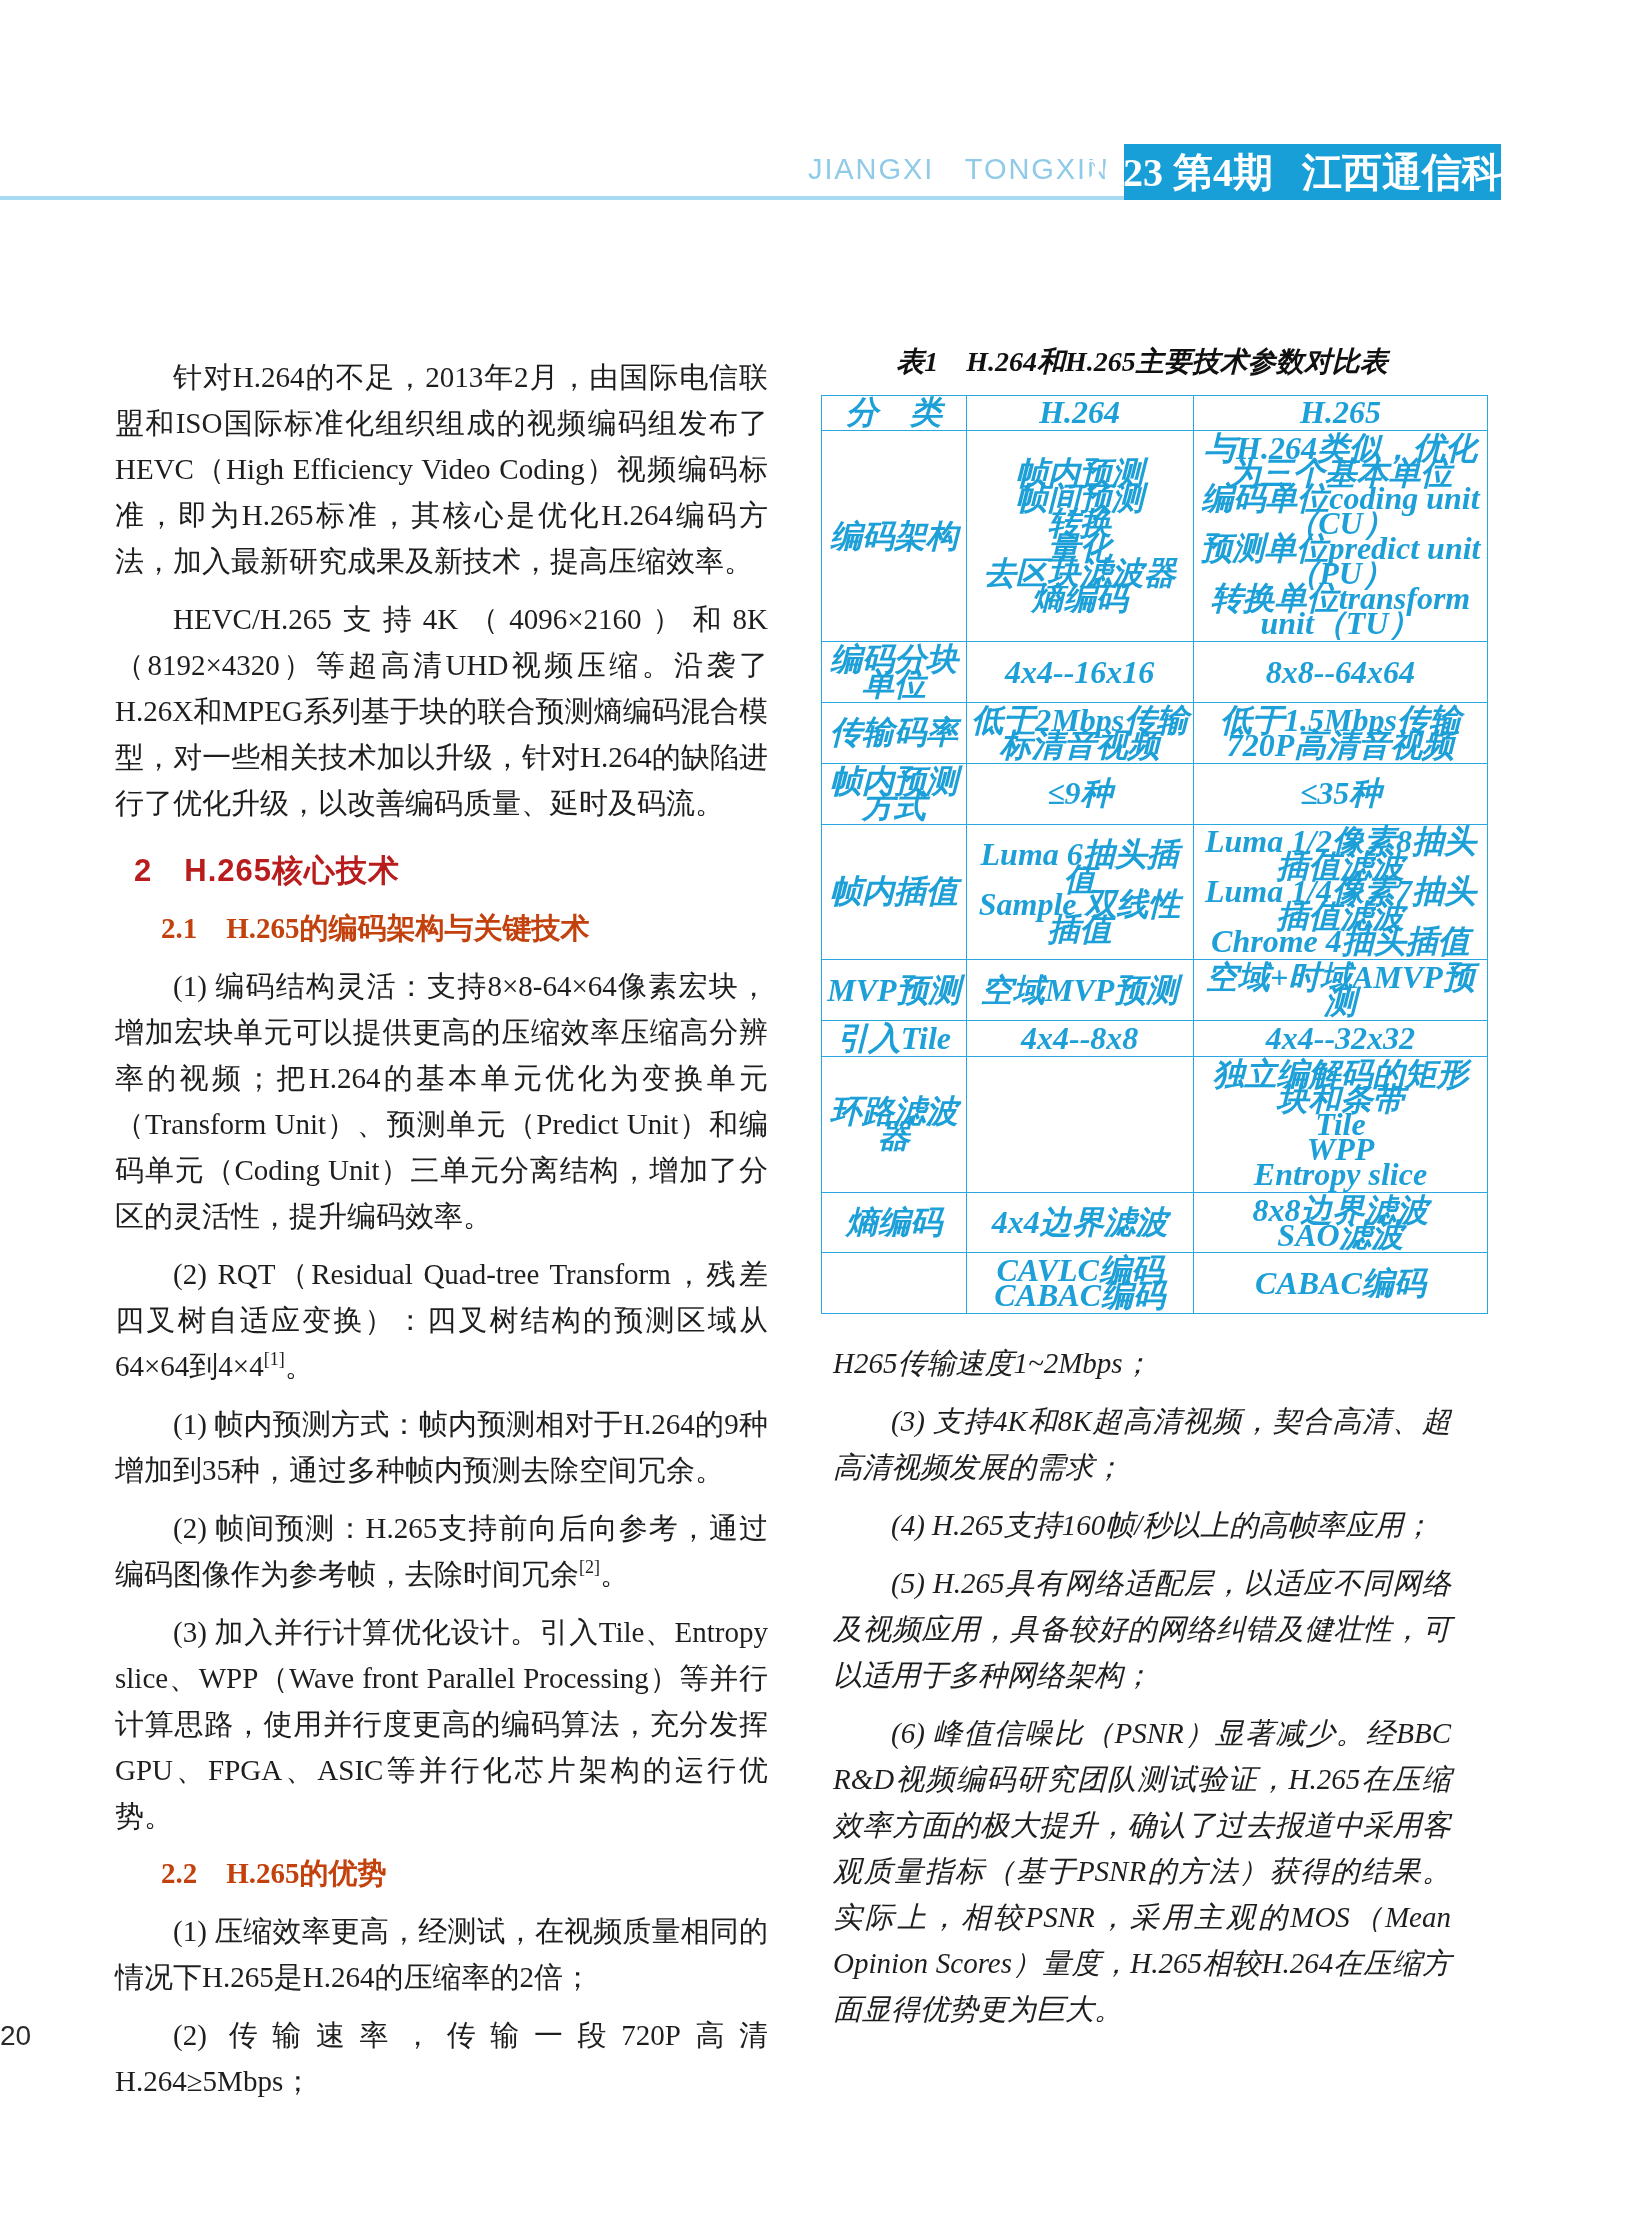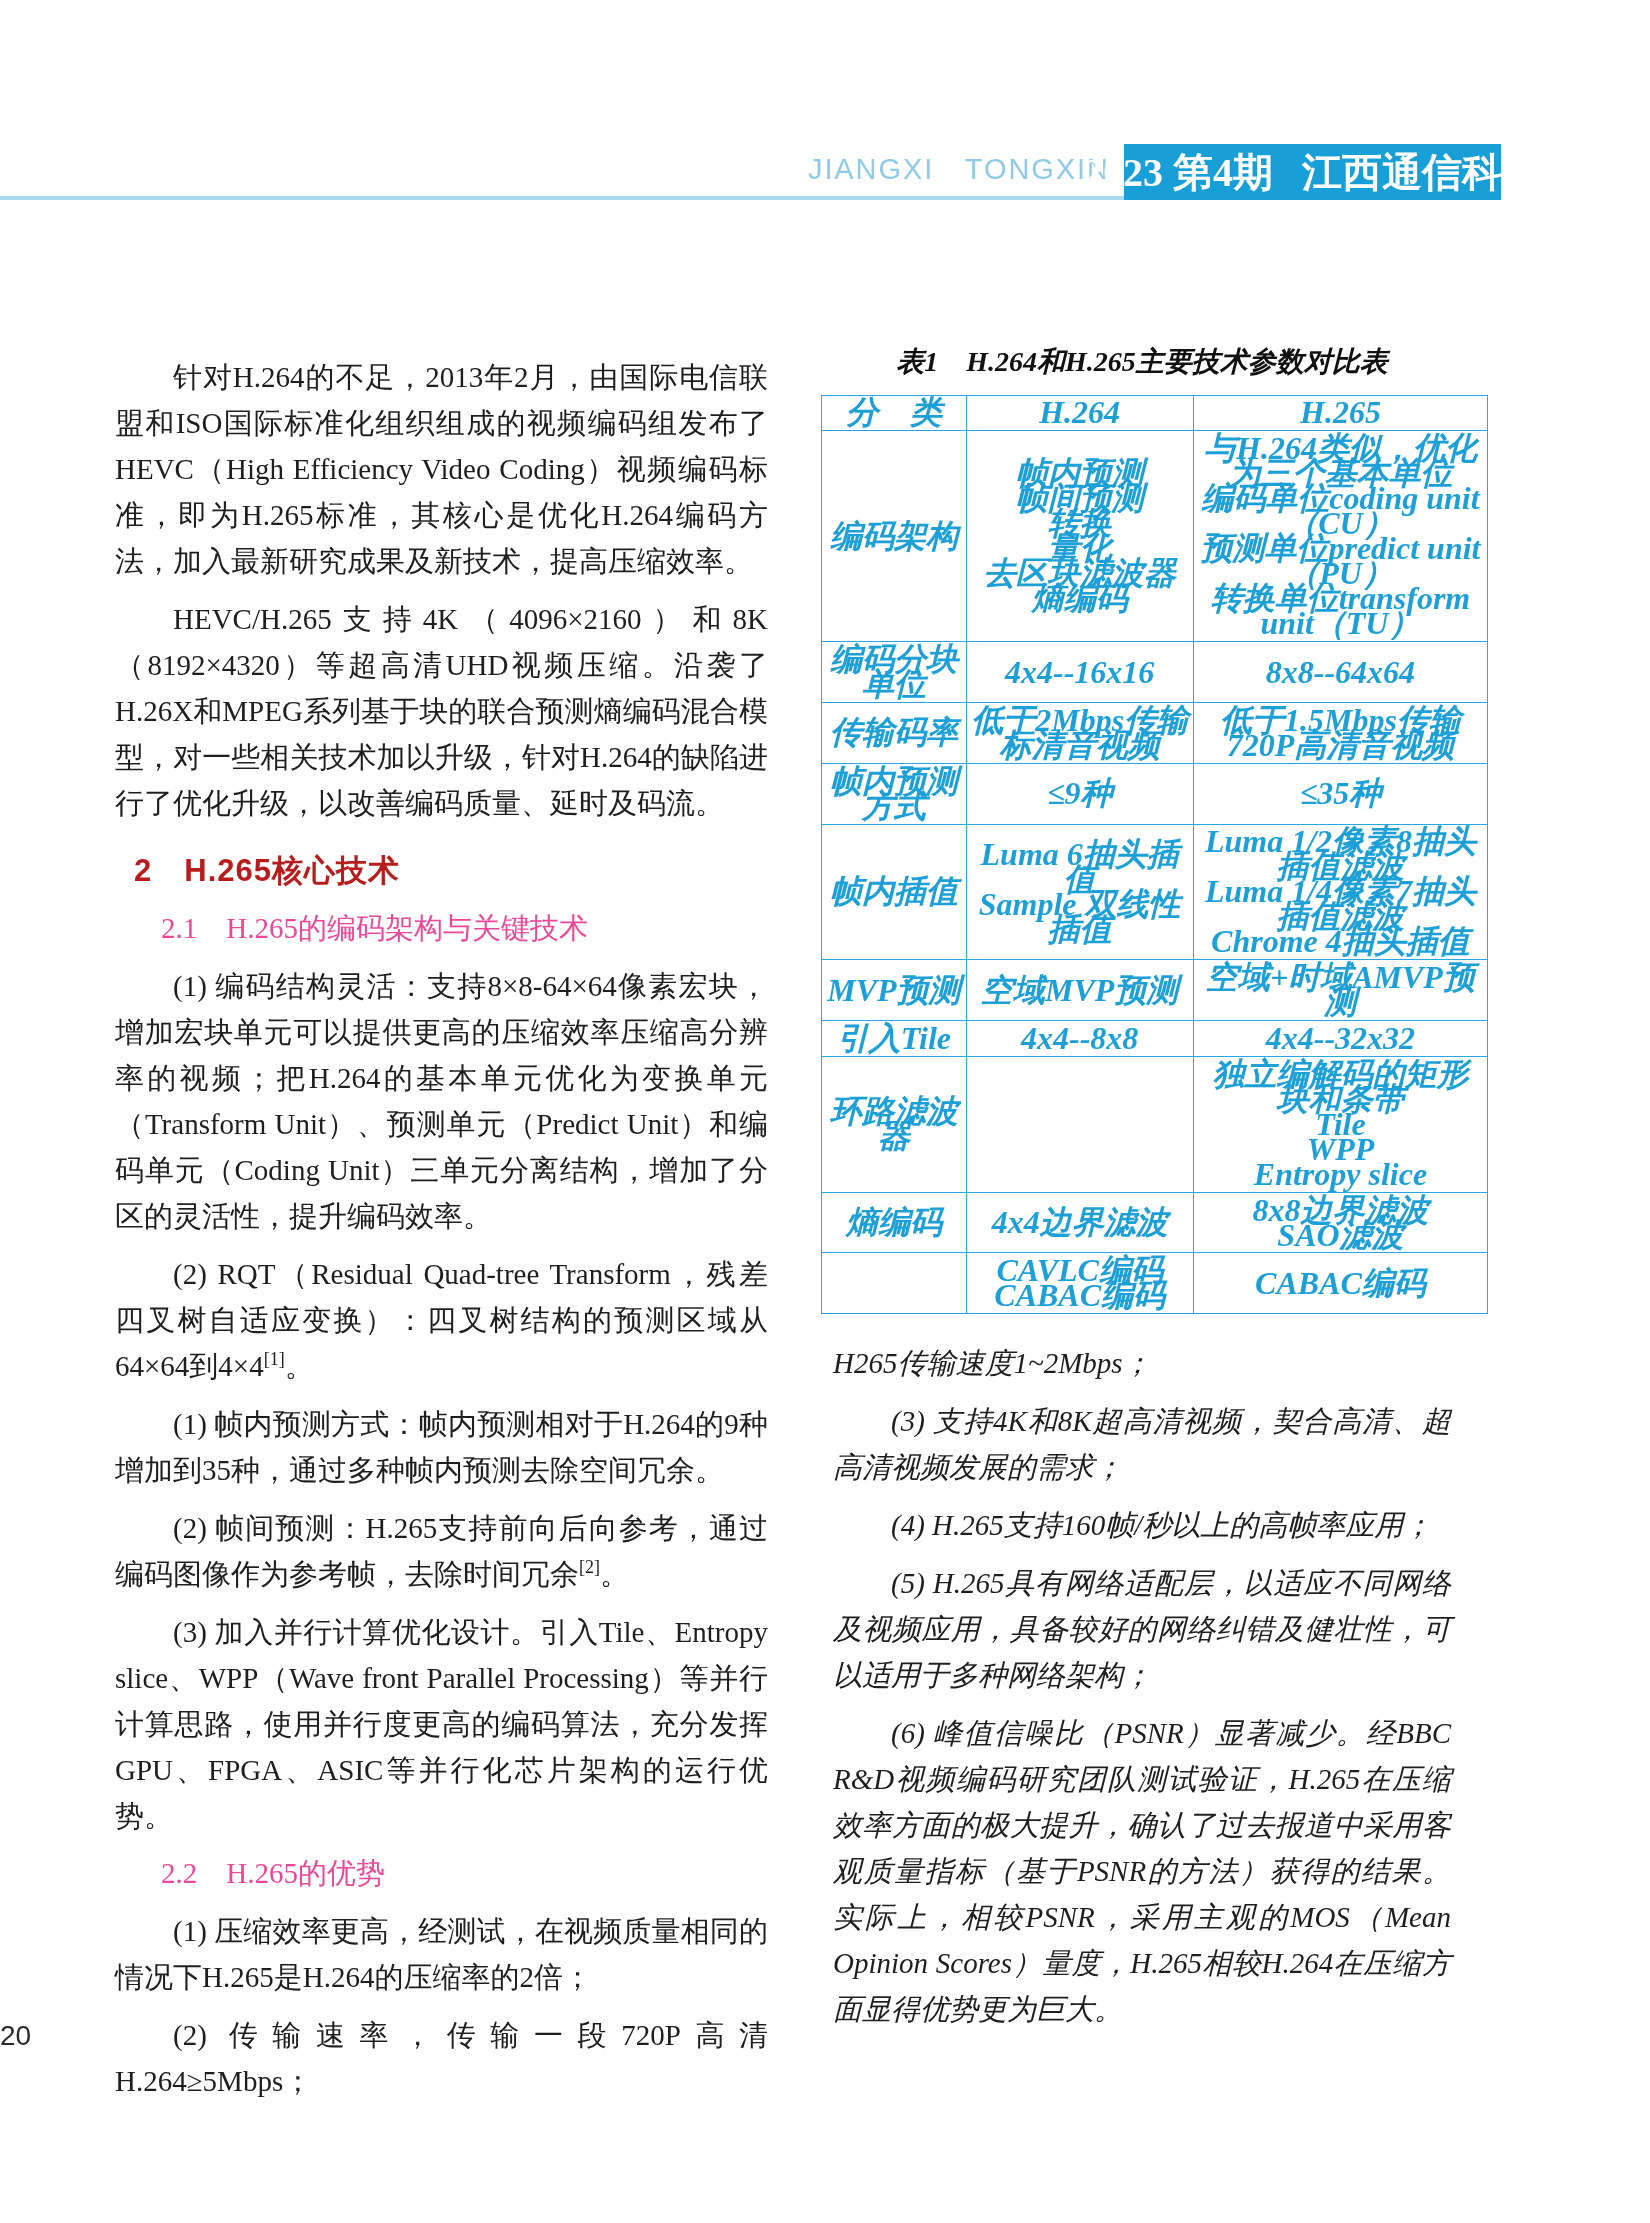--- a/index.html
+++ b/index.html
@@ -29,22 +29,22 @@
   .col-right{left:821px;width:642px;font-style:italic;}
   .para{margin:12px;text-indent:2em;}
   .para.noindent{text-indent:0;}
   sup{font-size:0.62em;line-height:0;vertical-align:super;}
   h2.sec{
     margin:23px 0 13.6px 0;font-family:"Liberation Sans",sans-serif;
     font-size:31px;line-height:43px;color:#b91c1c;font-weight:bold;
     text-indent:1em;letter-spacing:1px;
   }
   h3.sub{
-    margin:9.7px 0 7.8px 0;font-size:29px;line-height:45px;font-weight:normal;
-    text-indent:2em;color:#ec4899;
+    margin:9.7px 0 7.8px 0;font-size:29px;line-height:45px;font-weight:bold;
+    text-indent:2em;color:#c2410c;
   }
   
   .tbl-title{
     margin:0 0 13.6px 0;text-align:center;font-weight:bold;font-size:28px;
     line-height:39px;color:#111111;text-indent:0;
   }
   table.cmp{
     border-collapse:collapse;width:640px;table-layout:fixed;
     font-size:32px;line-height:25px;color:#1d9fd8;font-weight:bold;
   }

